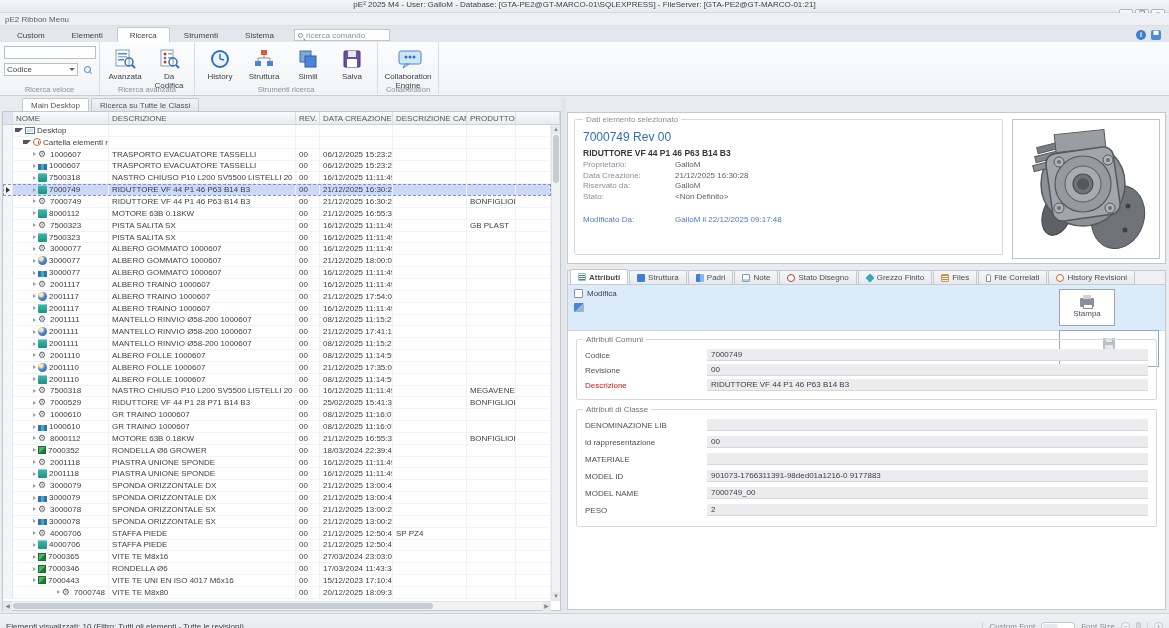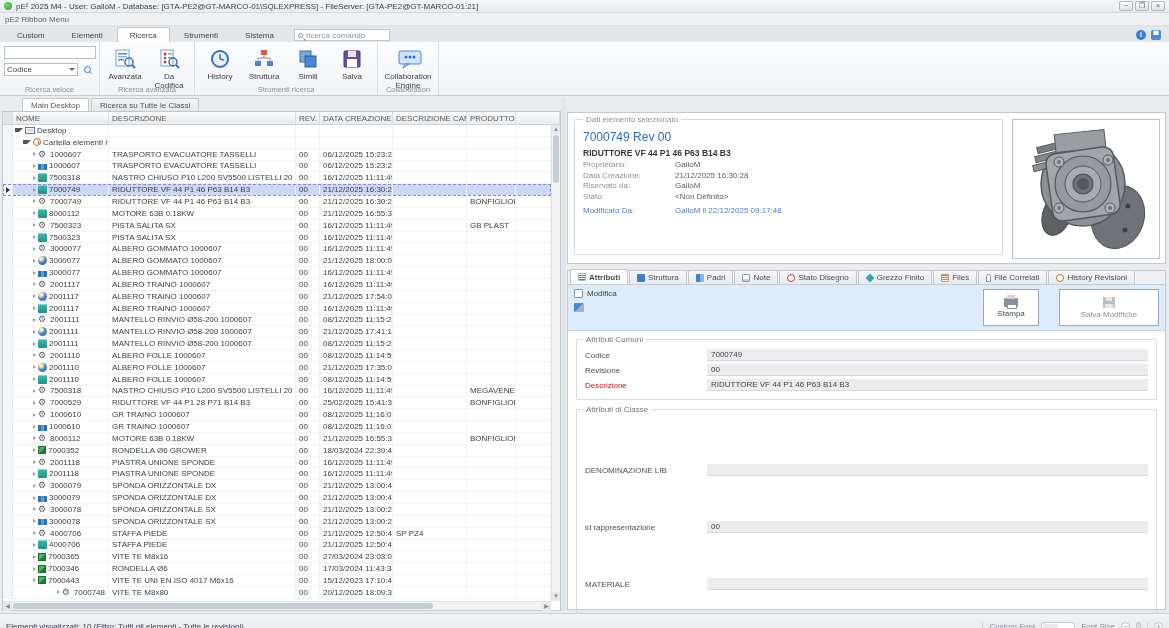--- a/index.html
+++ b/index.html
@@ -3,21 +3,21 @@
 <meta charset="utf-8">
 <style>
   * { margin:0; padding:0; box-sizing:border-box; }
   html,body { width:1169px; height:628px; overflow:hidden;
     font-family:"Liberation Sans", sans-serif; font-size:8px; color:#444;
     background:#e9ebee; -webkit-font-smoothing:antialiased; }
 
   
   #titlebar { position:absolute; left:0; top:0; width:1169px; height:13px;
     background:linear-gradient(#f4f5f6,#e8eaed); border-bottom:1px solid #d4d7db;
-    display:flex; align-items:center; padding:0 4px; }
+    display:flex; align-items:center; padding:0 4px;flex-direction:column; }
   #app-icon { width:8px; height:8px; border-radius:50%;
     background:radial-gradient(circle at 35% 35%, #7bd36a, #2f9e3f); margin-right:4px; }
   #title-text { color:#3a3f45; font-size:8px; white-space:nowrap; }
   #win-controls { margin-left:auto; display:flex; gap:2px; }
   .winbtn { width:14px; height:10px; border:1px solid #aeb4bb; background:linear-gradient(#fdfdfd,#dfe2e6);
     font-size:7px; line-height:8px; text-align:center; color:#555; border-radius:2px; }
 
   #menubar { position:absolute; left:0; top:13px; width:1169px; height:13px;
     background:#eef0f3; border-bottom:1px solid #dcdfe3; display:flex; align-items:center; padding:0 5px; color:#5a5f66; }
 
@@ -114,21 +114,21 @@
   #detail-panel { position:absolute; left:1px; top:14px; width:599px; height:152px; background:#fff;
     border:1px solid #c3c8cf; display:flex; }
   #detail-box { flex:1; margin:6px 4px 8px 6px; border:1px solid #d5d9de; border-radius:2px; position:relative; padding:10px 8px 4px; }
   #detail-box-title { position:absolute; top:-5px; left:8px; background:#fff; padding:0 3px; color:#8a8f97; }
   #detail-code { color:#2d6cc0; font-size:12px; margin-bottom:4px; }
   #detail-desc { font-weight:bold; color:#33373c; margin-bottom:2px; font-size:8.5px; }
   #detail-class { font-weight:bold; color:#4a4f56; margin-bottom:5px; }
   .dfield { display:flex; margin-bottom:1.5px; }
   .dfield .dl { width:92px; color:#8a8f97; }
   .dfield .dv { color:#5a5f66; }
-  #detail-modified { display:flex; margin-top:5px; color:#4b7cc2; }
+  #detail-modified { display:flex; margin-top:14px; color:#4b7cc2; }
   #detail-modified .dl { width:92px; }
   #preview { width:148px; height:140px; margin:6px 5px; border:1px solid #c0c4ca; background:#fff; padding:2px; }
   #preview-bg { width:100%; height:100%; background:linear-gradient(#cicfd4, #c9ccd1 0%, #8d97ad 40%, #31456f 75%, #1a2b52); }
 
   
   #attr-panel { position:absolute; left:1px; top:172px; width:599px; height:340px; background:#fff; border:1px solid #c3c8cf; }
   #attr-tabs { display:flex; height:14px; background:#eef0f3; border-bottom:1px solid #c9cdd3; padding-left:2px; align-items:flex-end; }
   .atab { display:flex; align-items:center; gap:3px; padding:2px 7px; border:1px solid #c3c8cf; border-bottom:none;
     background:linear-gradient(#f6f7f9,#e6e9ed); margin-right:1px; border-radius:2px 2px 0 0; color:#4a4f56; height:14px; }
   .atab.active { background:#fff; height:15px; font-weight:bold; }
@@ -141,41 +141,41 @@
   .at-diamond { background:#3aa7b8; transform:rotate(45deg) scale(.8); }
   .at-files { background:repeating-linear-gradient(#e67e22 0 1px, #fff 1px 2px); border:1px solid #d9915c; }
   .at-clip { background:#fff; border:1px solid #8a9099; border-radius:3px 3px 0 0; width:5px; }
   .at-clock { background:#fff; border:1.5px solid #c96a2a; border-radius:50%; }
 
   #modifica-bar { position:relative; height:46px; background:#dcebfa; border-bottom:1px solid #c9d6e5; padding:4px 6px; }
   #modifica-check { display:flex; align-items:center; gap:4px; color:#3c4148; }
   .checkbox { width:9px; height:9px; background:#fff; border:1px solid #8a9099; border-radius:1px; }
   #update-icon { margin-top:5px; width:10px; height:9px;
     background:linear-gradient(135deg,#4a86d8 50%,#9db5d4 50%); border-radius:1px; }
-  #modifica-btns { position:absolute; right:6px; top:4px; display:flex; gap:20px; }
+  #modifica-btns { position:absolute; right:6px; top:4px; display:flex; gap:4px;flex-direction:column; }
   .mbtn { border:1px solid #9aa7b5; background:#fff; display:flex; flex-direction:column; align-items:center;
     justify-content:center; gap:2px; height:37px; color:#4a4f56; }
   #btn-stampa { width:56px; }
   #btn-salva { width:100px; }
   .printer-icon { width:14px; height:9px; background:#8a9099; border-radius:1px; position:relative; }
   .printer-icon::before { content:""; position:absolute; left:3px; top:-3px; width:8px; height:4px; background:#cfd3d9; }
   .printer-icon::after { content:""; position:absolute; left:3px; bottom:-2px; width:8px; height:3px; background:#fff; border:1px solid #8a9099; }
   .floppy-icon { width:12px; height:11px; background:#b9bfc7; border-radius:1px; position:relative; }
   .floppy-icon::before { content:""; position:absolute; left:3px; top:0; width:6px; height:4px; background:#e6e8ec; }
   .floppy-icon::after { content:""; position:absolute; left:2px; bottom:0; width:8px; height:4px; background:#e6e8ec; }
 
   #attr-body { padding:8px 8px 0; }
   .agroup { border:1px solid #d5d9de; border-radius:2px; position:relative; padding:9px 8px 5px; margin-bottom:9px; }
   .agroup-title { position:absolute; top:-5px; left:6px; background:#fff; padding:0 3px; color:#6e747c; }
   .afield { display:flex; align-items:center; margin-bottom:3px; }
   .afield .al { width:122px; color:#4a4f56; flex:none; }
   .afield .al.red { color:#cc1111; }
   .afield .av { flex:1; height:12px; background:#ececee; border-bottom:1px solid #d5d7da;
     padding:1px 4px 0; color:#3c4045; overflow:hidden; white-space:nowrap; }
-  .agroup.classe .afield { margin-bottom:5px;margin-top:45px; }
+  .agroup.classe .afield { margin-bottom:5px; }
 
   
   #statusbar { position:absolute; left:0; top:613px; width:1169px; height:26px;
     background:linear-gradient(#f0f2f5,#e4e7eb); border-top:1px solid #cfd3d9;
     display:flex; align-items:center; padding:0 6px; color:#3c4148;justify-content:center; }
   #status-right { margin-left:auto; display:flex; align-items:center; gap:6px; color:#8a9099; }
   .sb-sep { width:1px; height:9px; background:#cfd3d9; }
   .toggle { width:34px; height:9px; background:#fff; border:1px solid #c3c8cf; border-radius:4px; position:relative; }
   .toggle::after { content:""; position:absolute; left:1px; top:1px; width:15px; height:5px; background:#e6e8ec; border-radius:3px; }
   .round-btn { width:9px; height:9px; border:1px solid #c3c8cf; border-radius:50%; background:#f4f5f7;

